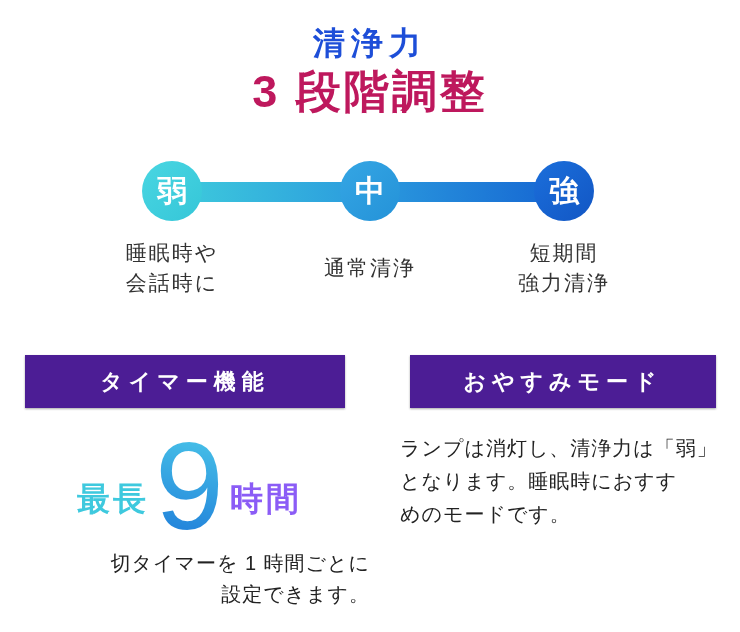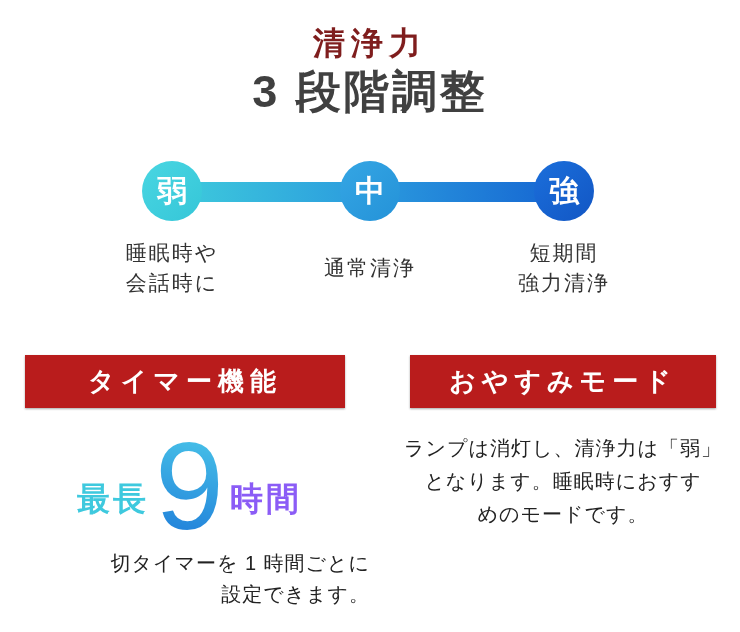--- a/index.html
+++ b/index.html
@@ -6,22 +6,22 @@
   .canvas{
     position:relative;
     width:740px;height:632px;
     background:#ffffff;
     overflow:hidden;
     font-family:"Liberation Sans","DejaVu Sans",sans-serif;
     color:#111;
   }
   
   .title-block{position:absolute;top:24px;left:0;width:740px;text-align:center;}
-  .title-line1{font-size:32px;font-weight:700;letter-spacing:6px;color:#7f1d1d;line-height:1.2;}
-  .title-line2{font-size:45px;font-weight:700;letter-spacing:3px;color:#404040;line-height:1.25;margin-top:2px;}
+  .title-line1{font-size:32px;font-weight:700;letter-spacing:6px;color:#1d4ed8;line-height:1.2;}
+  .title-line2{font-size:45px;font-weight:700;letter-spacing:3px;color:#be185d;line-height:1.25;margin-top:2px;}
   
   .level-bar{
     position:absolute;left:172px;top:182px;width:392px;height:20px;
     border-radius:10px;
     background:linear-gradient(90deg,#3ecbdc 0%,#2b9bde 50%,#1565d2 100%);
   }
   .level-circle{
     position:absolute;top:161px;width:60px;height:60px;border-radius:50%;
     display:flex;align-items:center;justify-content:center;
     color:#fff;font-size:30px;font-weight:700;line-height:1;
@@ -31,22 +31,22 @@
   .circle-strong{left:534px;background:linear-gradient(135deg,#1b6fdb,#1256c4);}
   .level-label{
     position:absolute;top:238px;width:180px;text-align:center;
     font-size:21px;line-height:30px;letter-spacing:2px;color:#333;
   }
   .label-weak{left:82px;}
   .label-mid{left:280px;padding-top:15px;}
   .label-strong{left:474px;}
   
   .card-header{
-    position:absolute;top:355px;height:53px;background:#b91c1c;
-    color:#ffffff;font-size:26px;font-weight:700;letter-spacing:6px;
+    position:absolute;top:355px;height:53px;background:#4c1d95;
+    color:#ffffff;font-size:22px;font-weight:700;letter-spacing:6px;
     display:flex;align-items:center;justify-content:center;
     box-shadow:0 1px 2px rgba(0,0,0,0.35);
   }
   .timer-header{left:25px;width:320px;}
   .sleep-header{left:410px;width:306px;}
   
   .timer-hours-row{
     position:absolute;left:0;top:412px;width:370px;height:136px;
     display:flex;align-items:flex-end;justify-content:center;
   }
@@ -58,21 +58,21 @@
     -webkit-background-clip:text;background-clip:text;
     -webkit-text-fill-color:transparent;
   }
   .timer-unit{font-size:33px;font-weight:700;letter-spacing:3px;color:#8b5cf6;margin:0 0 26px 6px;}
   .timer-desc{
     position:absolute;left:0;top:548px;width:370px;text-align:right;
     font-size:20px;line-height:31px;letter-spacing:1px;color:#222;
   }
   
   .sleep-desc{
-    position:absolute;left:400px;top:432px;width:326px;text-align:center;
+    position:absolute;left:400px;top:432px;width:326px;text-align:left;
     font-size:20px;line-height:33px;letter-spacing:1px;color:#222;
   }
   .sleep-note{
     position:absolute;left:396px;top:550px;width:334px;text-align:center;
     font-size:15px;letter-spacing:0.5px;color:#8f8f8f;
   }
 </style>
 </head>
 <body>
 

